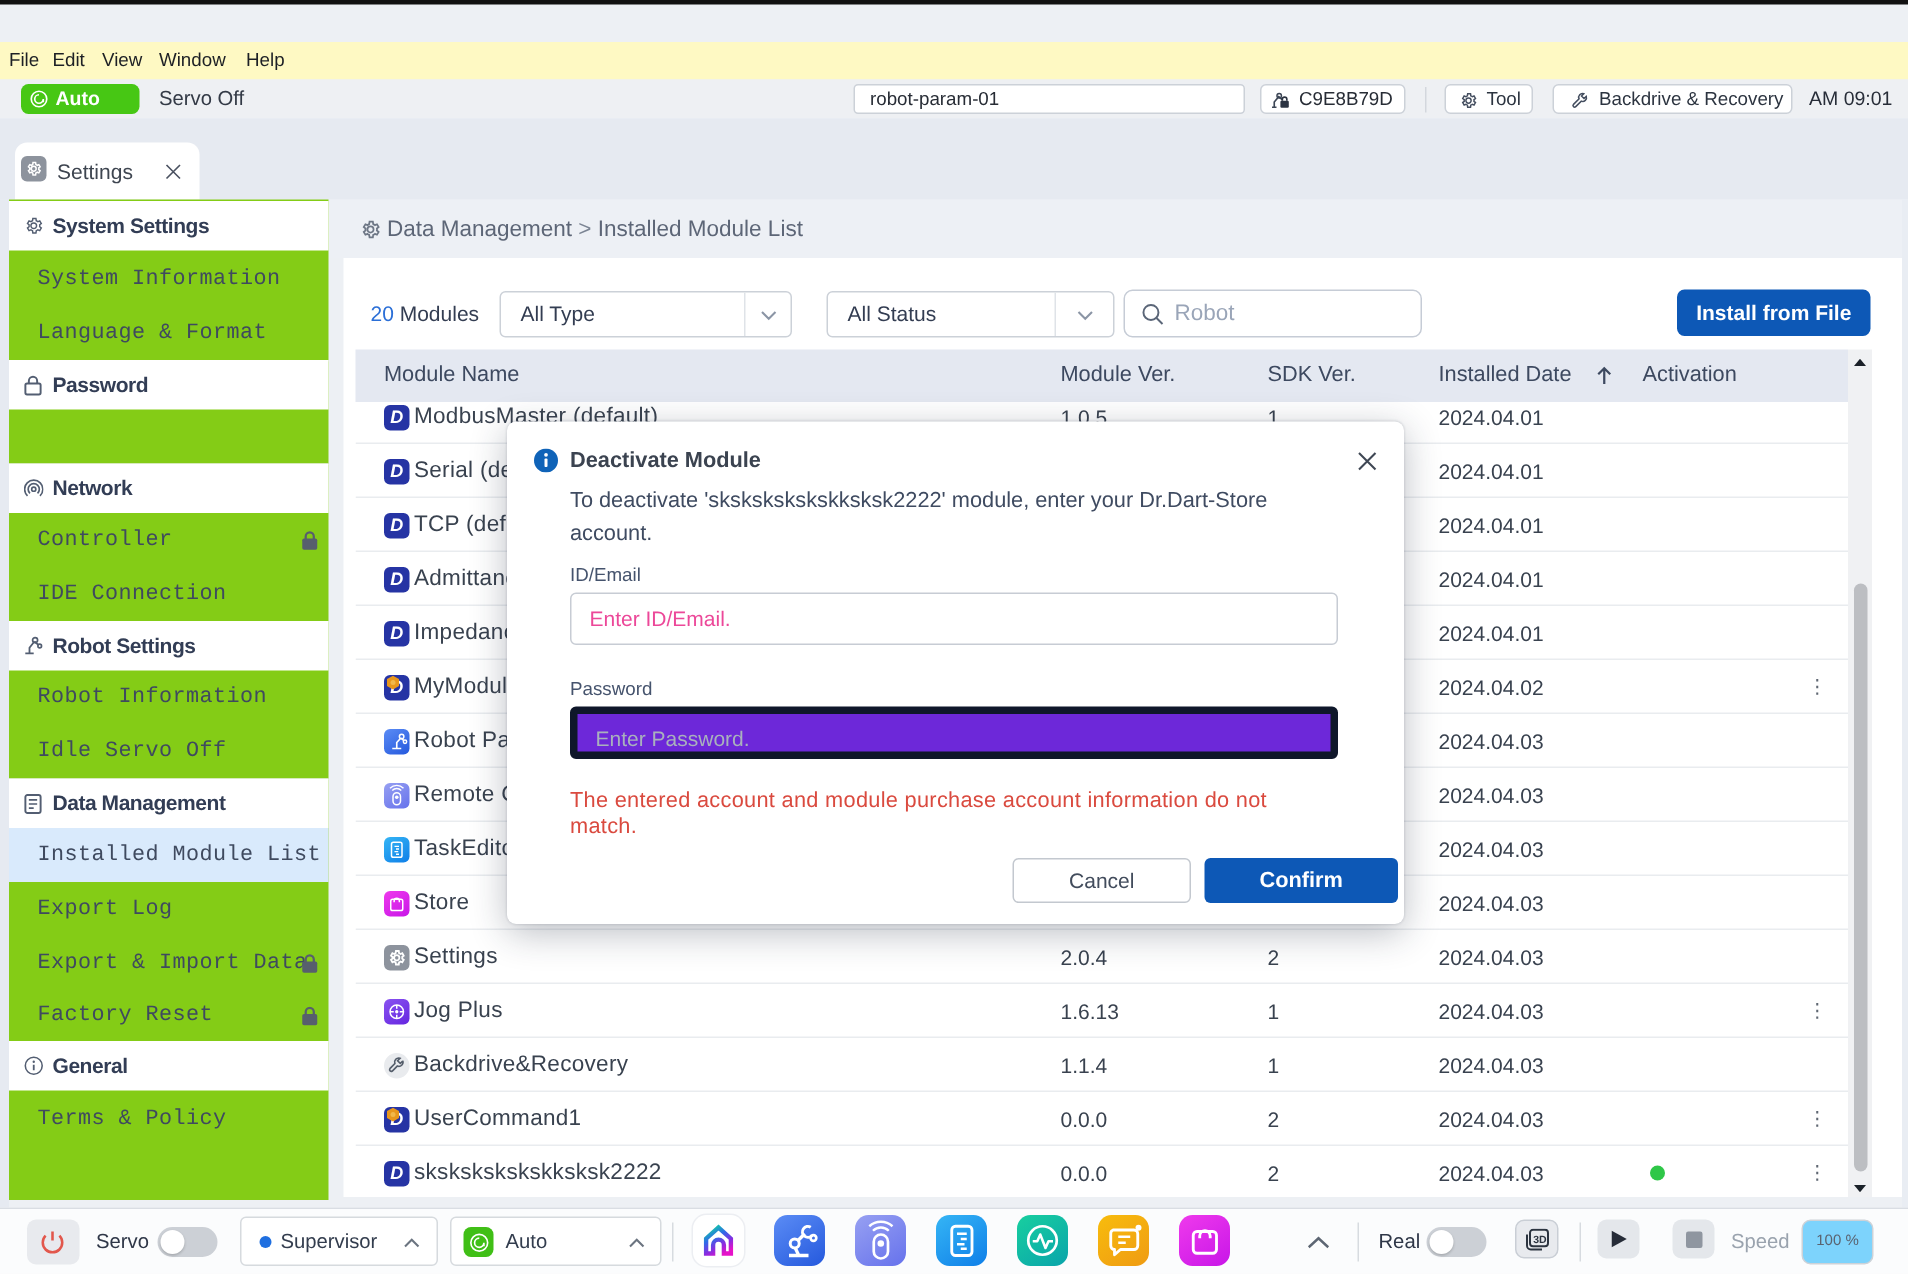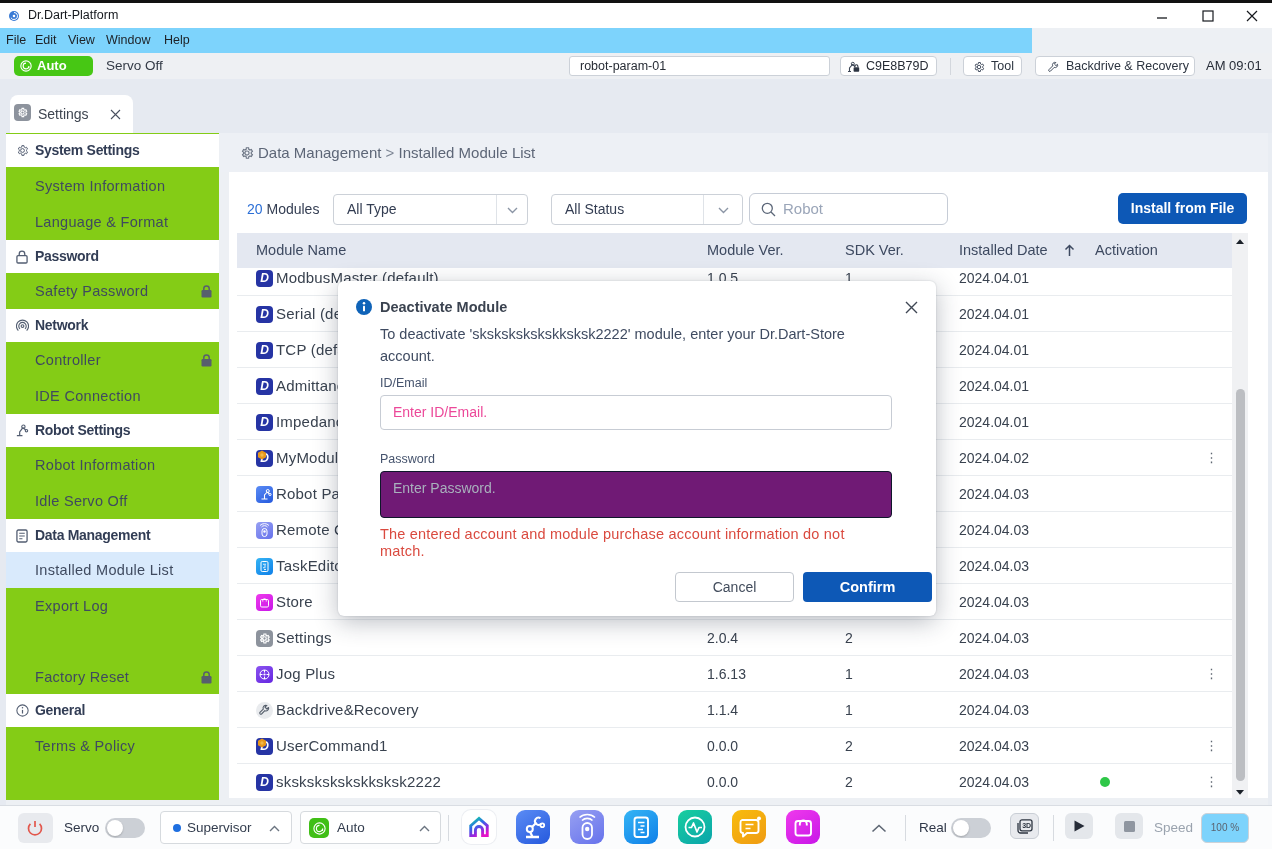--- a/index.html
+++ b/index.html
@@ -4,32 +4,32 @@
 <style>
   * { margin:0; padding:0; box-sizing:border-box; }
   html,body { width:1272px; height:849px; overflow:hidden; }
   body { font-family:"Liberation Sans",sans-serif; }
   #app { position:relative; width:1272px; height:849px; background:#edf0f4; overflow:hidden; }
   .abs { position:absolute; }
 
   
   #strip { left:0; top:0; width:1272px; height:3px; background:#111; }
   #titlebar { left:0; top:3px; width:1272px; height:25px; background:#fff; }
-  #menubar { left:0; top:28px; width:1032px; height:25px; background:#7dd3fc; }
+  #menubar { left:0; top:28px; width:1272px; height:25px; background:#fef9c3; }
   .menuitem { position:absolute; top:0; height:25px; line-height:25px; font-size:12.5px; color:#1d2025; }
   #toolbar { left:0; top:53px; width:1272px; height:26px; background:#eef0f3; }
   #tabbar { left:0; top:79px; width:1272px; height:54px; background:#e6eaf1; }
 
   
   #sidegap { left:0; top:133px; width:6px; height:672px; background:#e6eaf1; }
   #sidebar { left:6px; top:133px; width:213px; height:667px; background:#84cc16; }
   .side-h { position:absolute; left:0; width:213px; height:33px; background:#fff; }
   .side-h .txt { position:absolute; left:29px; top:0; line-height:33px; font-size:14px; font-weight:bold; color:#323d55; letter-spacing:-0.3px; }
   .side-s { position:absolute; left:0; width:213px; height:36px; }
-  .side-s .txt { position:absolute; left:29px; top:0; line-height:36px; font-size:14.5px; color:#3f4a5f; letter-spacing:0.3px; }
+  .side-s .txt { position:absolute; left:19px; top:0; line-height:36px; font-size:14.5px; color:#3f4a5f; letter-spacing:0.3px;font-family:Liberation Mono, monospace; }
   .side-sep { position:absolute; left:0; width:213px; height:1px; background:#d8dbe0; }
 
 
   
   #contentpanel { left:229px; top:172px; width:1039px; height:626px; background:#fff; }
   #breadcrumb { left:220px; top:133px; width:1052px; height:39px; background:#edf0f5; }
   #rightmargin { left:1268px; top:133px; width:4px; height:672px; background:#e9edf3; }
   #belowtable { left:229px; top:798px; width:1039px; height:7px; background:#edf0f4; }
 
   
@@ -60,33 +60,20 @@
   .bbtn { position:absolute; background:#e8eaee; border-radius:6px; }
   .bdiv { position:absolute; width:1px; background:#d7dbe0; top:9px; height:26px; }
   .toggle { position:absolute; width:40px; height:20px; background:#ccd0d6; border-radius:10px; }
   .toggle .knob { position:absolute; left:2px; top:2px; width:16px; height:16px; background:#fff; border-radius:8px; box-shadow:0 1px 2px rgba(0,0,0,.2); }
   .dock { position:absolute; top:3.5px; width:34px; height:34px; border-radius:9px; overflow:hidden; }
 </style>
 </head>
 <body>
 <div id="app">
   <div id="strip" class="abs"></div>
-  <div id="titlebar" class="abs">
-    <svg class="abs" style="left:9px;top:8px" width="10" height="10" viewBox="0 0 11 11">
-        <circle cx="5.5" cy="5.5" r="5.5" fill="#3a7bd5"></circle>
-        <path d="M5.5 1.6a3.9 3.9 0 1 1-3.4 5.8" fill="none" stroke="#fff" stroke-width="1.1"></path>
-        <circle cx="5.5" cy="5.5" r="1.4" fill="#fff"></circle>
-      </svg>
-    <span class="abs" style="left:28px;top:0;height:25px;line-height:25px;font-size:12.5px;color:#15181d">Dr.Dart-Platform</span>
-    <svg class="abs" style="left:1155px;top:7px" width="110" height="12" viewBox="0 0 110 12">
-      <line x1="2" y1="8" x2="12" y2="8" stroke="#16191e" stroke-width="1.3"></line>
-      <rect x="48" y="1" width="10" height="10" fill="none" stroke="#16191e" stroke-width="1.2"></rect>
-      <path d="M92 1 L102 11 M102 1 L92 11" stroke="#16191e" stroke-width="1.2"></path>
-    </svg>
-  </div>
   <div id="menubar" class="abs">
     <span class="menuitem" style="left:6px">File</span>
     <span class="menuitem" style="left:35px">Edit</span>
     <span class="menuitem" style="left:68px">View</span>
     <span class="menuitem" style="left:106px">Window</span>
     <span class="menuitem" style="left:164px">Help</span>
   </div>
   <div id="toolbar" class="abs">
     <div class="abs" style="left:14px;top:2.5px;width:79px;height:20px;background:#47c714;border-radius:5px;">
       <svg class="abs" style="left:6px;top:4px" width="12" height="12" viewBox="0 0 13 13">
@@ -151,27 +138,20 @@
         <span class="txt">Language &amp; Format</span>
       </div>
     <div class="side-sep" style="top:106.5px"></div>
     <div class="side-h" style="top:107px">
         <svg class="abs" style="left:10px;top:10px" width="12" height="14" viewBox="0 0 13 15">
           <rect x="1" y="6" width="11" height="8" rx="1.2" fill="none" stroke="#535e72" stroke-width="1.4"></rect>
           <path d="M3.5 6 V4.2 a3 3 0 0 1 6 0 V6" fill="none" stroke="#535e72" stroke-width="1.4"></path>
         </svg>
         <span class="txt">Password</span>
       </div>
-    <div class="side-s" style="top:140px">
-        <span class="txt">Safety Password</span>
-        <svg class="abs" style="left:195px;top:12px" width="11" height="13" viewBox="0 0 11 13">
-          <rect x="0.5" y="5" width="10" height="7.5" rx="1.2" fill="#575f6d"></rect>
-          <path d="M2.8 5.5 V3.6 a2.7 2.7 0 0 1 5.4 0 V5.5" fill="none" stroke="#575f6d" stroke-width="1.5"></path>
-        </svg>
-      </div>
     <div class="side-sep" style="top:176px"></div>
     <div class="side-h" style="top:176px">
         <svg class="abs" style="left:10px;top:10px" width="13" height="13" viewBox="0 0 15 15">
           <circle cx="7.5" cy="8.2" r="1.6" fill="none" stroke="#535e72" stroke-width="1.3"></circle>
           <path d="M4.6 11.4 a4.3 4.3 0 1 1 5.8 0" fill="none" stroke="#535e72" stroke-width="1.3"></path>
           <path d="M2.7 13.4 a7 7 0 1 1 9.6 0" fill="none" stroke="#535e72" stroke-width="1.3"></path>
         </svg>
         <span class="txt">Network</span>
       </div>
     <div class="side-s" style="top:209px">
@@ -205,20 +185,27 @@
           <rect x="1" y="1" width="11" height="13" rx="1.5" fill="none" stroke="#535e72" stroke-width="1.4"></rect>
           <path d="M3.5 4.5 H9.5 M3.5 7.5 H9.5 M3.5 10.5 H7" fill="none" stroke="#535e72" stroke-width="1.2"></path>
         </svg>
         <span class="txt">Data Management</span>
       </div>
     <div class="side-s" style="top:419px;background:#d9eafc">
         <span class="txt">Installed Module List</span>
       </div>
     <div class="side-s" style="top:455px">
         <span class="txt">Export Log</span>
+      </div>
+    <div class="side-s" style="top:491px">
+        <span class="txt">Export &amp; Import Data</span>
+        <svg class="abs" style="left:195px;top:12px" width="11" height="13" viewBox="0 0 11 13">
+          <rect x="0.5" y="5" width="10" height="7.5" rx="1.2" fill="#575f6d"></rect>
+          <path d="M2.8 5.5 V3.6 a2.7 2.7 0 0 1 5.4 0 V5.5" fill="none" stroke="#575f6d" stroke-width="1.5"></path>
+        </svg>
       </div>
     <div class="side-s" style="top:526px">
         <span class="txt">Factory Reset</span>
         <svg class="abs" style="left:195px;top:12px" width="11" height="13" viewBox="0 0 11 13">
           <rect x="0.5" y="5" width="10" height="7.5" rx="1.2" fill="#575f6d"></rect>
           <path d="M2.8 5.5 V3.6 a2.7 2.7 0 0 1 5.4 0 V5.5" fill="none" stroke="#575f6d" stroke-width="1.5"></path>
         </svg>
       </div>
     <div class="side-sep" style="top:561px"></div>
     <div class="side-h" style="top:561px">
@@ -433,21 +420,21 @@
     <span class="abs" style="left:42px;top:18px;height:16px;line-height:16px;font-size:14.5px;font-weight:bold;color:#3b4350">Deactivate Module</span>
     <svg class="abs" style="left:567px;top:20px" width="13" height="13" viewBox="0 0 13 13">
         <path d="M1 1 L12 12 M12 1 L1 12" stroke="#3f4754" stroke-width="1.4"></path>
       </svg>
     <div class="abs" style="left:42px;top:43px;width:540px;font-size:14.5px;line-height:21.5px;color:#3f4b61">To deactivate 'skskskskskskksksk2222' module, enter your Dr.Dart-Store<br>account.</div>
     <span class="abs" style="left:42px;top:96px;height:13px;line-height:13px;font-size:12.5px;color:#45536d">ID/Email</span>
     <div class="abs" style="left:42px;top:114px;width:512px;height:35px;background:#fff;border:1px solid #c7ccd4;border-radius:4px;">
       <span class="abs" style="left:12px;top:0;height:33px;line-height:33px;font-size:14px;color:#ec4899">Enter ID/Email.</span>
     </div>
     <span class="abs" style="left:42px;top:172px;height:13px;line-height:13px;font-size:12.5px;color:#45536d">Password</span>
-    <div class="abs" style="left:42px;top:190px;width:512px;height:47px;background:#701a75;border:1px solid #0f172a;border-radius:4px;">
+    <div class="abs" style="left:42px;top:190px;width:512px;height:35px;background:#6d28d9;border:5px solid #0f172a;border-radius:4px;">
       <span class="abs" style="left:12px;top:0;height:33px;line-height:33px;font-size:14px;color:#a9b1bd">Enter Password.</span>
     </div>
     <div class="abs" style="left:42px;top:245px;width:540px;font-size:14.5px;line-height:16.5px;color:#da4a3f;letter-spacing:0.2px">The entered account and module purchase account information do not<br>match.</div>
     <div class="abs" style="left:337px;top:291px;width:119px;height:30px;background:#fff;border:1px solid #c3c8cf;border-radius:4px;text-align:center;line-height:28px;font-size:14px;color:#424c5c">Cancel</div>
     <div class="abs" style="left:465px;top:291px;width:129px;height:30px;background:#0d58b6;border-radius:4px;text-align:center;line-height:30px;font-size:14.5px;font-weight:bold;color:#fff">Confirm</div>
   </div>
   <div id="bottombar" class="abs">
     <div class="bbtn" style="left:18px;top:7px;width:35px;height:30px;">
       <svg class="abs" style="left:9px;top:7px" width="16" height="16" viewBox="0 0 16 16">
           <path d="M3.4 3.8 a6.5 6.5 0 1 0 9.2 0" fill="none" stroke="#e2574c" stroke-width="1.7"></path>

